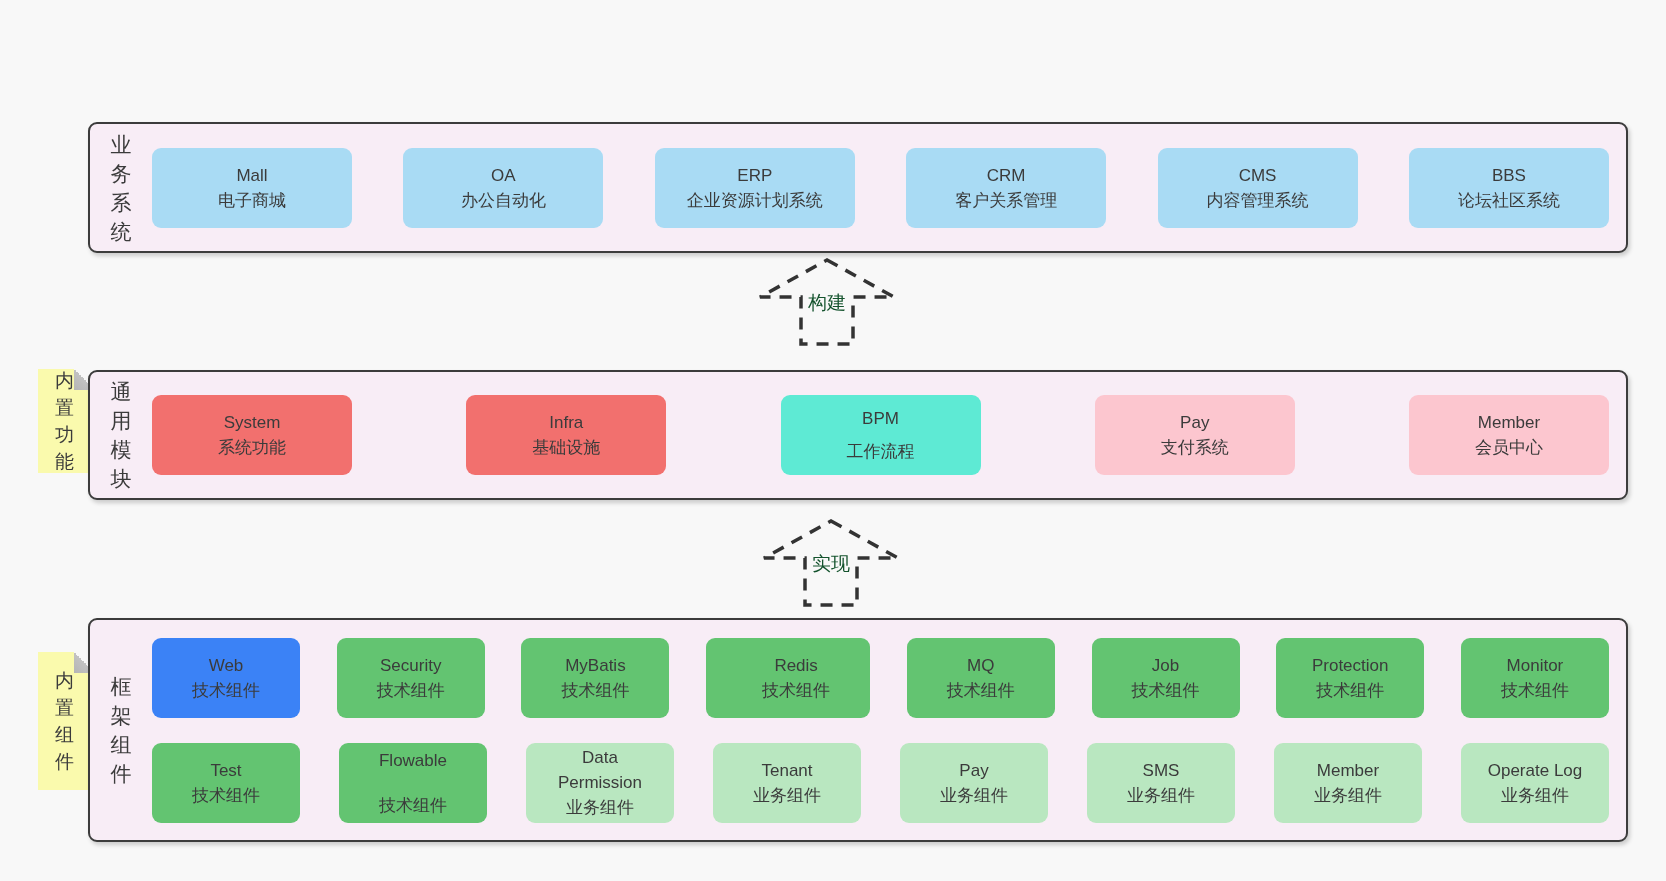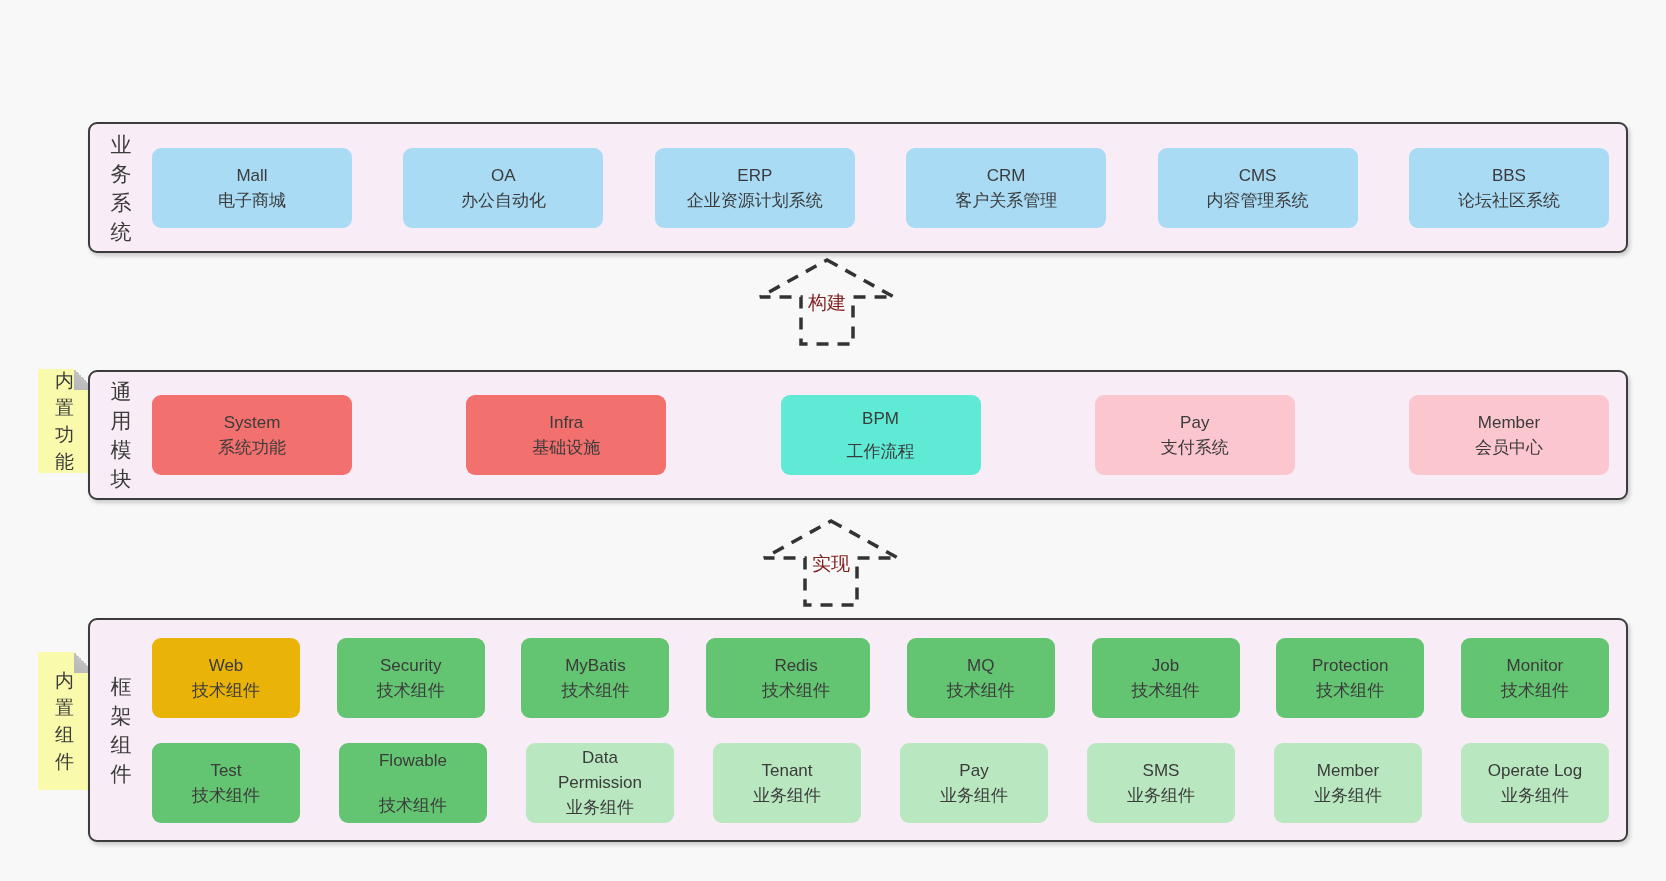--- a/index.html
+++ b/index.html
@@ -109,21 +109,21 @@
   .arrow-implement { left: 761px; top: 518px; }
   .arrow svg { position: absolute; left: 0; top: 0; }
   .arrow-label {
     position: absolute;
     left: 50%;
     top: 32px;
     transform: translateX(-50%);
     background: #f8f8f8;
     padding: 1px 4px;
     font-size: 19px;
-    color: #7f1d1d;
+    color: #14532d;
     white-space: nowrap;
   }
 </style>
 </head>
 <body>
 
 <div class="canvas">
 
   <div class="note note-builtin-features">
     <span class="note-fold"></span>
@@ -225,21 +225,21 @@
 
   <div class="band band-components">
     <div class="side-label">
       <div class="vchars">框
 架
 组
 件</div>
     </div>
     <div class="band-content">
         <div class="box-row">
-          <div class="box" style="background: #eab308;">
+          <div class="box" style="background: #3b82f6;">
             <div class="box-title">Web</div>
             <div class="box-subtitle">技术组件</div>
           </div>
           <div class="box" style="background: rgb(99, 196, 113);">
             <div class="box-title">Security</div>
             <div class="box-subtitle">技术组件</div>
           </div>
           <div class="box" style="background: rgb(99, 196, 113);">
             <div class="box-title">MyBatis</div>
             <div class="box-subtitle">技术组件</div>

